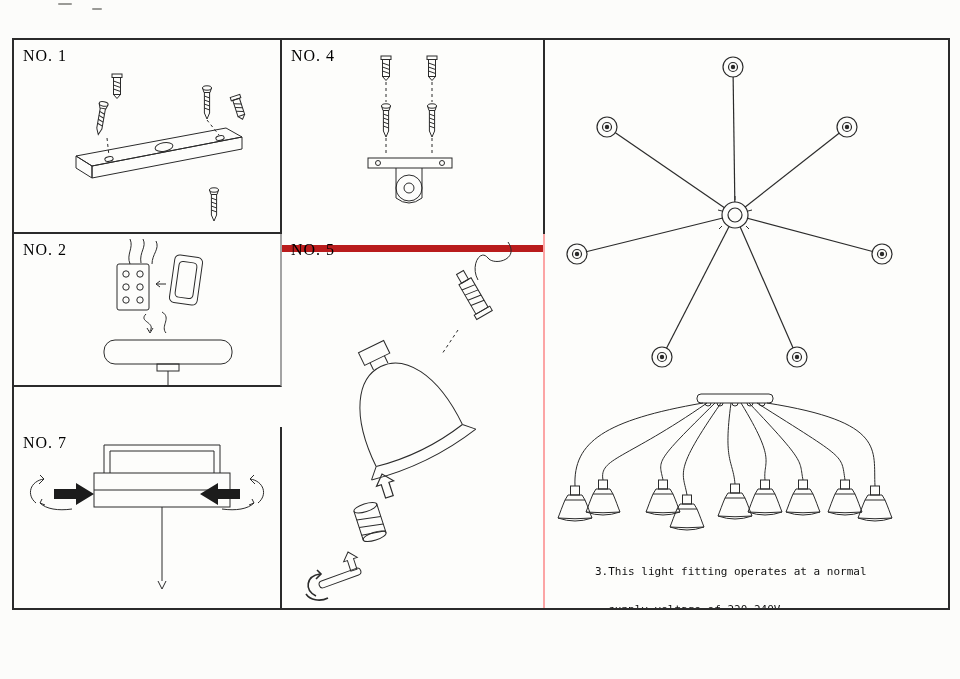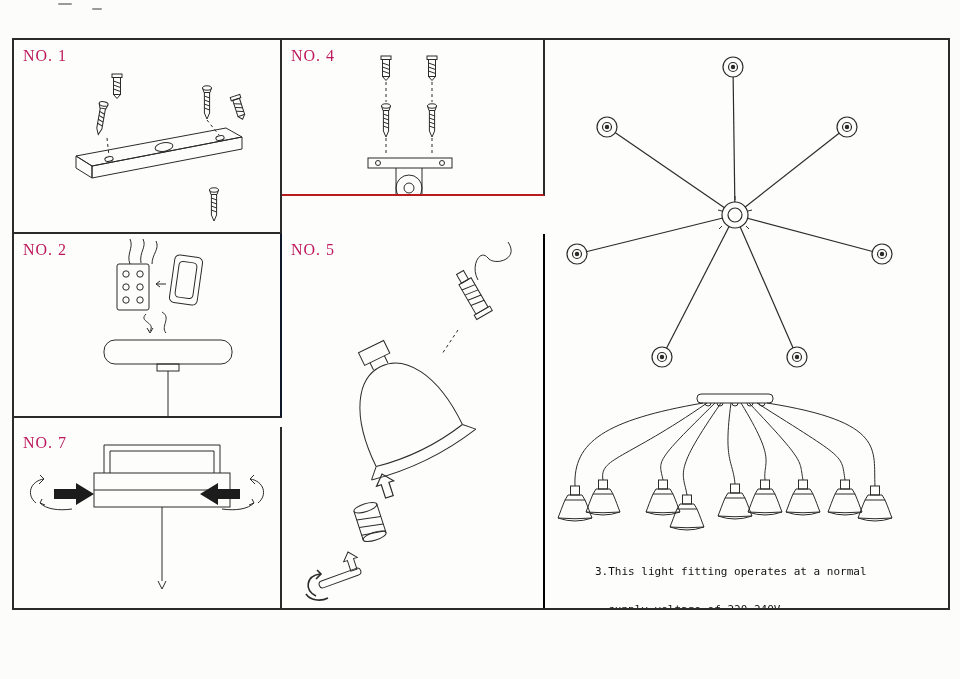--- a/index.html
+++ b/index.html
@@ -12,28 +12,28 @@
   .page{position:absolute;inset:0;background:#fcfcfa;overflow:hidden}
   .scan-mark{position:absolute;background:#9a9a96;border-radius:1px}
   .sheet{
     position:absolute;left:12px;top:38px;width:934px;height:568px;
     border:2px solid #2b2b2b;background:#fdfdfb;box-sizing:content-box;
   }
   .panel{position:absolute;box-sizing:border-box;overflow:hidden}
   .panel .label{
     position:absolute;left:9px;top:7px;
     font-family:"Liberation Serif", serif;
-    font-size:16px;letter-spacing:1px;color:#be185d;text-align:right;
+    font-size:16px;letter-spacing:1px;color:#000000;text-align:right;
   }
   .panel svg{position:absolute;left:0;top:0;display:block}
   #p1{left:0;top:0;width:268px;height:194px;border-right:2px solid #2b2b2b;border-bottom:2px solid #2b2b2b}
-  #p2{left:0;top:194px;width:268px;height:184px;border-right:2px solid #0f172a;border-bottom:2px solid #2b2b2b}
+  #p2{left:0;top:194px;width:268px;height:153px;border-right:2px solid #a3a3a3;border-bottom:2px solid #2b2b2b}
   #p3{left:0;top:387px;width:268px;height:181px;border-right:2px solid #2b2b2b}
-  #p4{left:268px;top:0;width:263px;height:156px;border-right:2px solid #2b2b2b;border-bottom:2px solid #b91c1c}
-  #p5{left:268px;top:194px;width:263px;height:374px;border-right:2px solid #000000}
+  #p4{left:268px;top:0;width:263px;height:212px;border-right:2px solid #2b2b2b;border-bottom:7px solid #b91c1c}
+  #p5{left:268px;top:194px;width:263px;height:374px;border-right:2px solid #fca5a5}
   #p6{left:531px;top:0;width:403px;height:568px}
   .notes{
     position:absolute;left:50px;top:501px;
     font-family:"DejaVu Sans Mono", monospace;
     font-size:11px;line-height:12.5px;color:#101010;
     white-space:pre;
   }
   .notes div{white-space:pre}
 </style>
 </head>

